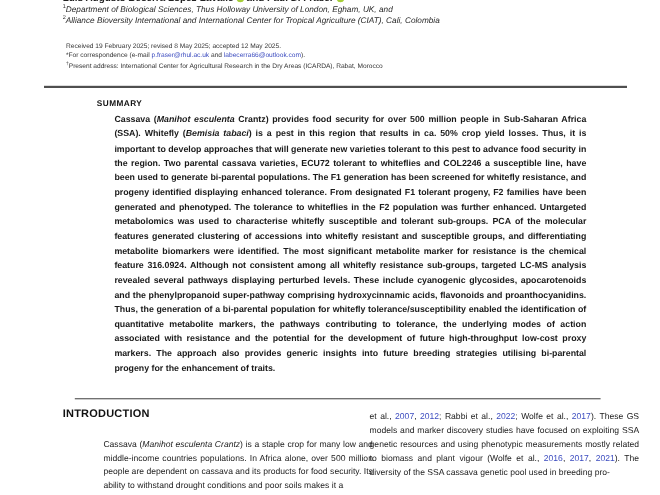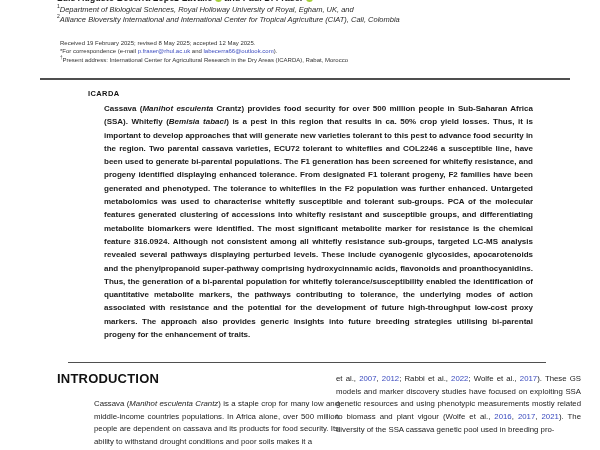--- a/index.html
+++ b/index.html
@@ -65,49 +65,49 @@
     text-align: justify;
     color: #1a1a1a;
   }
   .keywords {
     left: 88px; top: 331px; width: 429px;
     font-size: 8px; font-weight: bold; color: #1a1a1a;
   }
 
   .intro-heading {
     left: 57px; top: 371px;
-    font-size: 13px; font-weight: bold; letter-spacing: 0.2px; color: #111;
+    font-size: 10px; font-weight: bold; letter-spacing: 0.2px; color: #111;
   }
   .col {
     width: 245px;
     font-size: 7.8px;
     line-height: 12.7px;
     text-align: justify;
     color: #222;
   }
   .col-left { left: 57px; top: 398px; margin-left: 37px; }
   .col-right { left: 336px; top: 373px; }
 </style>
 </head>
 <body>
 
 <div class="page">
 
   <div class="abs author-line"><span>Luis Augusto Becerra Lopez-Lavalle</span><span class="orcid"></span><span>and Paul D. Fraser</span><span class="orcid"></span></div>
 
-  <div class="abs aff aff1"><sup>1</sup><span>Department of Biological Sciences, Royal Holloway University of Royal, Egham, UK, and</span></div>
+  <div class="abs aff aff1"><sup>1</sup><span>Department of Biological Sciences, Thus Holloway University of London, Egham, UK, and</span></div>
   <div class="abs aff aff2"><sup>2</sup><span>Alliance Bioversity International and International Center for Tropical Agriculture (CIAT), Cali, Colombia</span></div>
 
   <div class="abs smallprint received">Received 19 February 2025; revised 8 May 2025; accepted 12 May 2025.</div>
   <div class="abs smallprint correspondence"><span>*For correspondence (e-mail </span><span class="link">p.fraser@rhul.ac.uk</span><span> and </span><span class="link">labecerra66@outlook.com</span><span>).</span></div>
   <div class="abs smallprint present"><sup class="mk">†</sup><span>Present address: International Center for Agricultural Research in the Dry Areas (ICARDA), Rabat, Morocco</span></div>
 
   <div class="abs rule rule-top"></div>
 
-  <div class="abs summary-heading">ICARDA</div>
+  <div class="abs summary-heading">SUMMARY</div>
   <div class="abs summary-body"><span>Cassava (</span><span class="it">Manihot esculenta</span><span> Crantz) provides food security for over 500 million people in Sub-Saharan Africa (SSA). Whitefly (</span><span class="it">Bemisia tabaci</span><span>) is a pest in this region that results in ca. 50% crop yield losses. Thus, it is important to develop approaches that will generate new varieties tolerant to this pest to advance food security in the region. Two parental cassava varieties, ECU72 tolerant to whiteflies and COL2246 a susceptible line, have been used to generate bi-parental populations. The F1 generation has been screened for whitefly resistance, and progeny identified displaying enhanced tolerance. From designated F1 tolerant progeny, F2 families have been generated and phenotyped. The tolerance to whiteflies in the F2 population was further enhanced. Untargeted metabolomics was used to characterise whitefly susceptible and tolerant sub-groups. PCA of the molecular features generated clustering of accessions into whitefly resistant and susceptible groups, and differentiating metabolite biomarkers were identified. The most significant metabolite marker for resistance is the chemical feature 316.0924. Although not consistent among all whitefly resistance sub-groups, targeted LC-MS analysis revealed several pathways displaying perturbed levels. These include cyanogenic glycosides, apocarotenoids and the phenylpropanoid super-pathway comprising hydroxycinnamic acids, flavonoids and proanthocyanidins. Thus, the generation of a bi-parental population for whitefly tolerance/susceptibility enabled the identification of quantitative metabolite markers, the pathways contributing to tolerance, the underlying modes of action associated with resistance and the potential for the development of future high-throughput low-cost proxy markers. The approach also provides generic insights into future breeding strategies utilising bi-parental progeny for the enhancement of traits.</span></div>
 
   <div class="abs rule rule-bottom"></div>
 
   <div class="abs intro-heading">INTRODUCTION</div>
   <div class="abs col col-left"><span>Cassava (</span><span class="it">Manihot esculenta Crantz</span><span>) is a staple crop for many low and middle-income countries populations. In Africa alone, over 500 million people are dependent on cassava and its products for food security. Its ability to withstand drought conditions and poor soils makes it a</span></div>
   <div class="abs col col-right"><span>et al., </span><span class="link">2007</span><span>, </span><span class="link">2012</span><span>; Rabbi et al., </span><span class="link">2022</span><span>; Wolfe et al., </span><span class="link">2017</span><span>). These GS models and marker discovery studies have focused on exploiting SSA genetic resources and using phenotypic measurements mostly related to biomass and plant vigour (Wolfe et al., </span><span class="link">2016</span><span>, </span><span class="link">2017</span><span>, </span><span class="link">2021</span><span>). The diversity of the SSA cassava genetic pool used in breeding pro-</span></div>
 
 </div>
 

